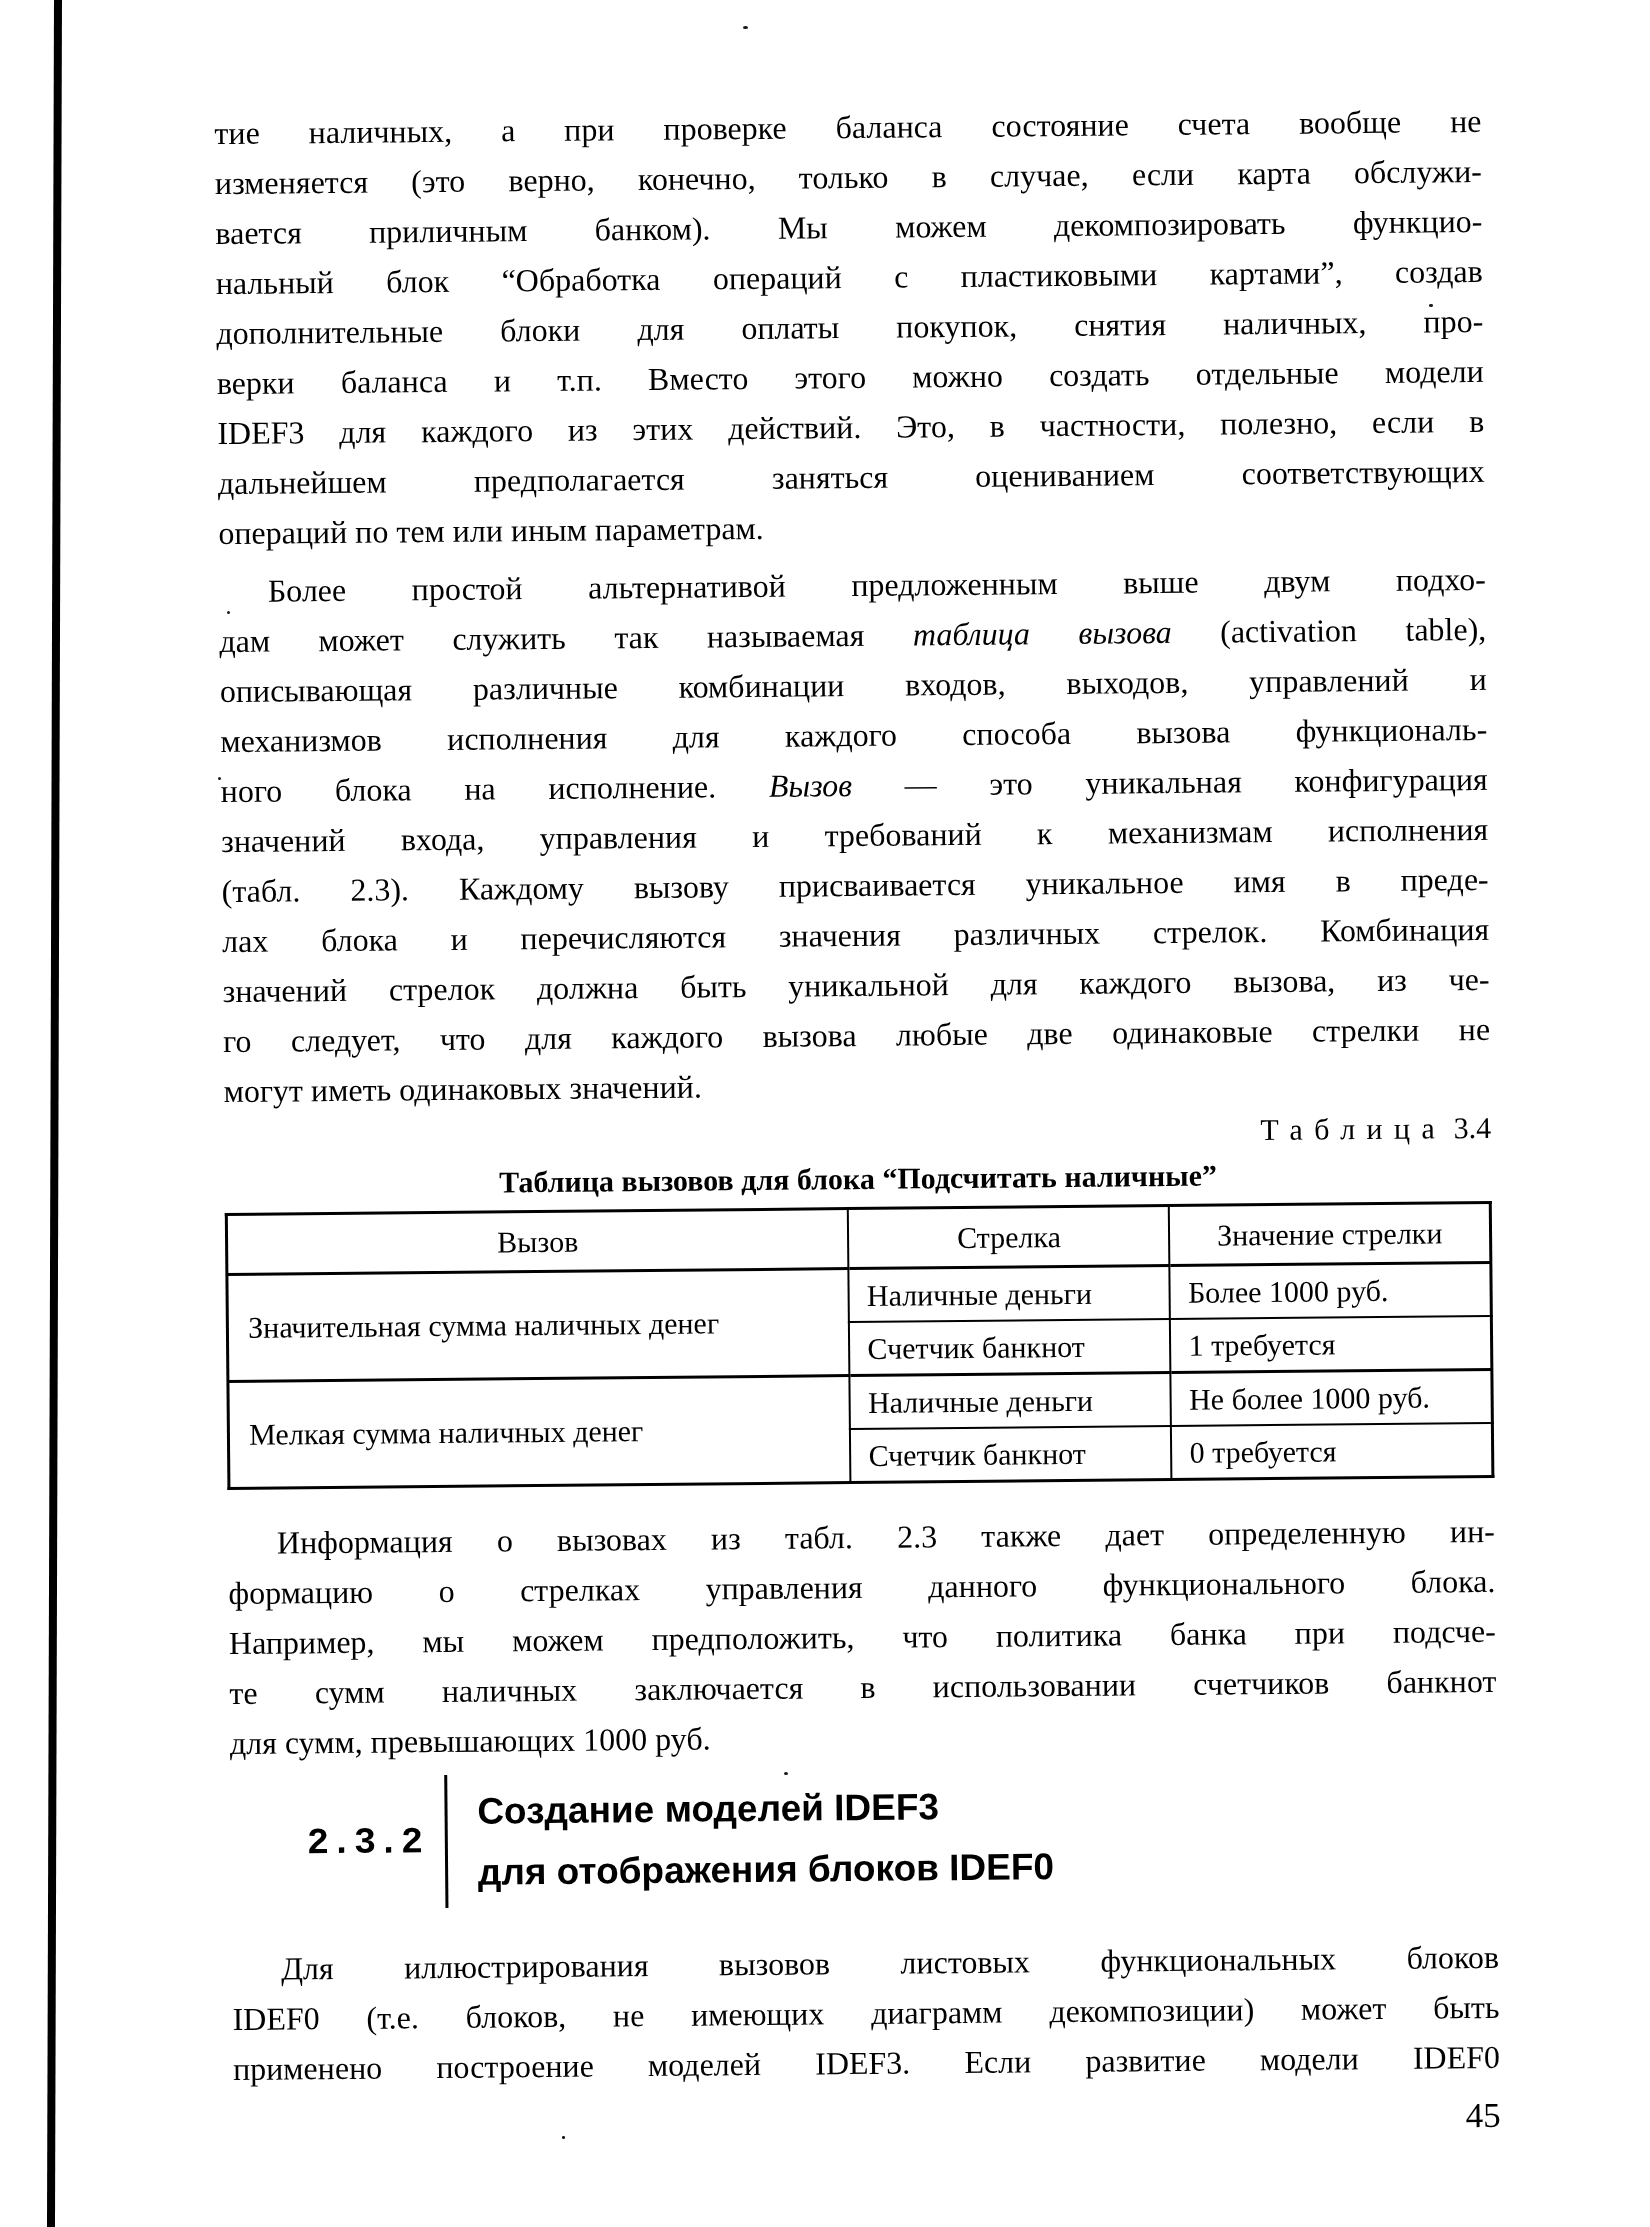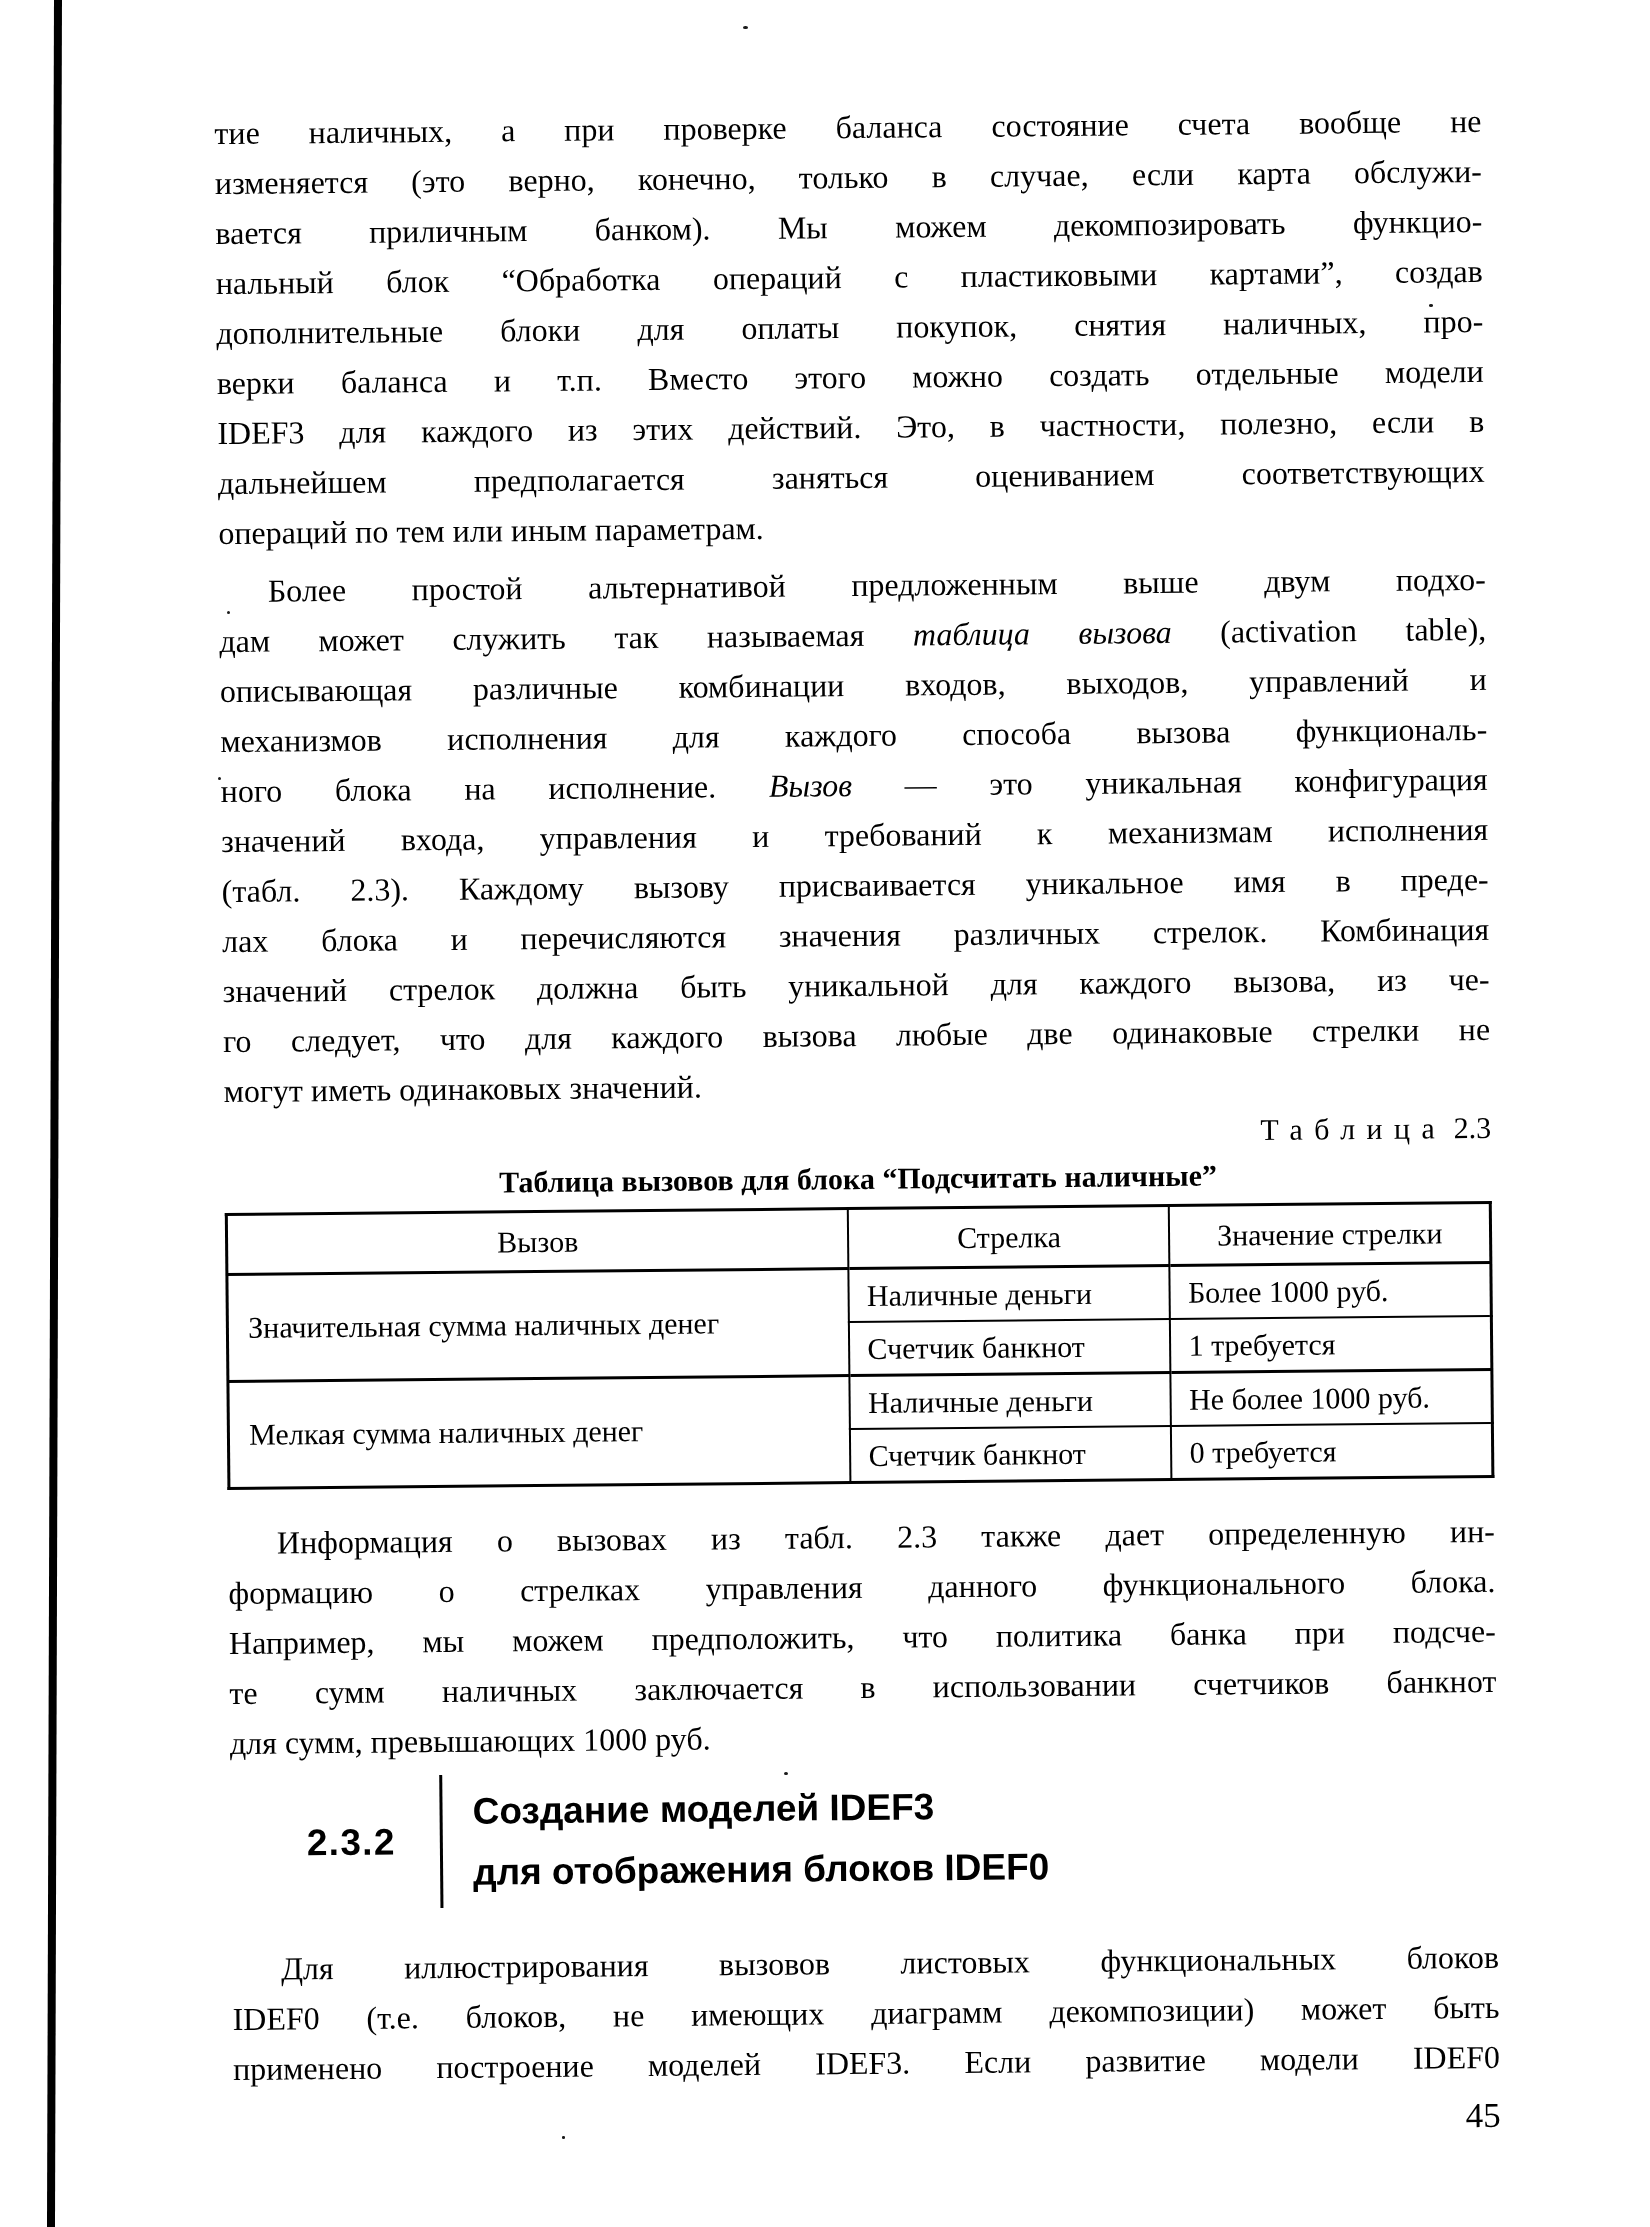--- a/index.html
+++ b/index.html
@@ -79,21 +79,21 @@
   #p3 { margin-top: 28px; }
 
   .section-heading {
     margin-top: 9px;
     display: flex;
     align-items: center;
     padding-left: 76px;
     font-family: "Liberation Sans", "DejaVu Sans", sans-serif;
     font-weight: bold;
   }
-  .sec-num  { font-size: 37px; letter-spacing: 1.3px; margin-right: 44px; }
+  .sec-num  { font-size: 37px; letter-spacing: 1.3px; margin-right: 20px; font-family: Liberation Mono, monospace; }
   .sec-rule { width: 3.2px; height: 133px; background: #000; flex: 0 0 auto; }
   .sec-title { padding-left: 30px; font-size: 37px; line-height: 61px; }
 
   #p4 { margin-top: 34px; }
 
   .page-number {
     margin-top: 14px;
     font-size: 35px;
     text-align: right;
   }
@@ -133,21 +133,21 @@
       <div class="tline"><span>значений входа, управления и требований к механизмам исполнения</span></div>
       <div class="tline"><span>(табл. 2.3). Каждому вызову присваивается уникальное имя в преде-</span></div>
       <div class="tline"><span>лах блока и перечисляются значения различных стрелок. Комбинация</span></div>
       <div class="tline"><span>значений стрелок должна быть уникальной для каждого вызова, из че-</span></div>
       <div class="tline"><span>го следует, что для каждого вызова любые две одинаковые стрелки не</span></div>
       <div class="tline lastline"><span>могут иметь одинаковых значений.</span></div>
     </div>
 
   <div class="table-label">
     <span class="spaced">Таблица</span>
-    <span>2.3</span>
+    <span>3.4</span>
   </div>
 
   <div class="table-title">Таблица вызовов для блока “Подсчитать наличные”</div>
 
   <table class="activation">
     <colgroup>
       <col class="col-call">
         <col class="col-arrow">
         <col class="col-value">
     </colgroup>

